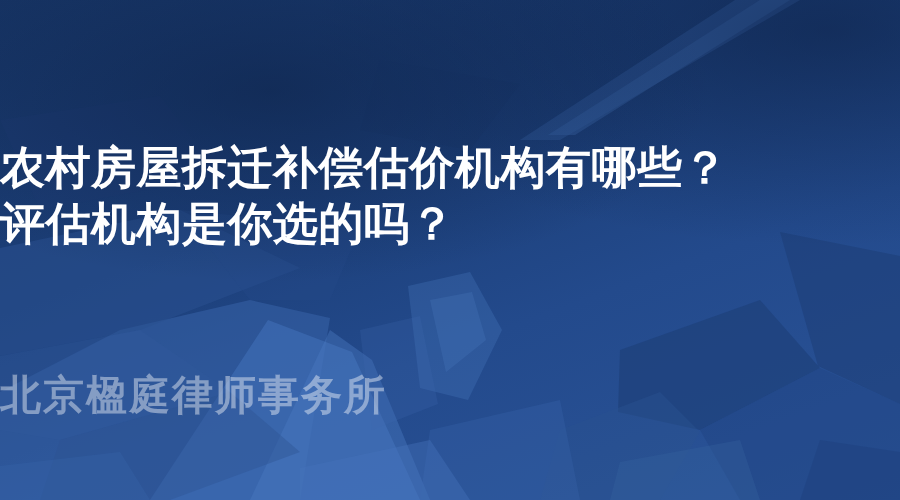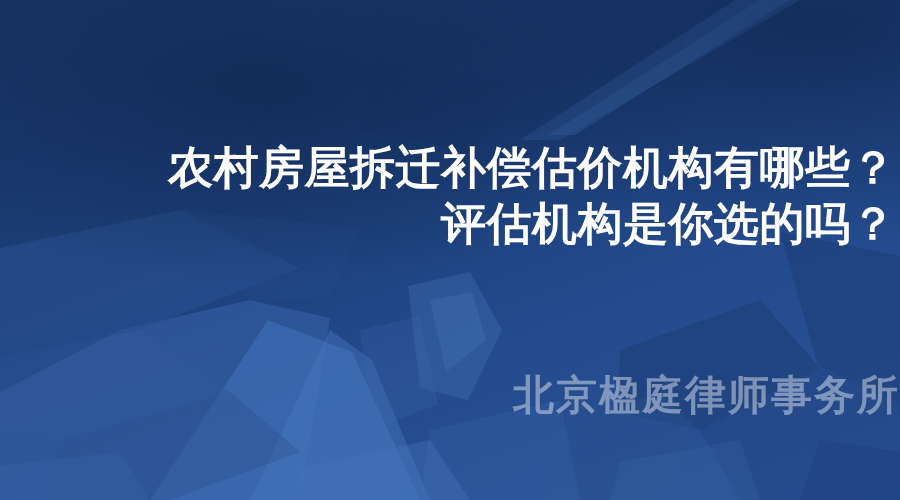--- a/index.html
+++ b/index.html
@@ -37,41 +37,41 @@
   .poly-layer svg {
     display: block;
     width: 900px;
     height: 500px;
   }
 
   
   .title-block {
     position: absolute;
     left: 0;
-    right: 4px;
+    right: 16px;
     top: 142px;
-    text-align: right;
+    text-align: left;
     user-select: none;
   }
   .title-line {
     color: #ffffff;
     font-weight: bold;
     letter-spacing: 0.5px;
     line-height: 1.16;
     white-space: nowrap;
   }
   .title-line-1 { font-size: 45px; }
   .title-line-2 { font-size: 45px; margin-top: 4px; }
 
   .watermark {
     position: absolute;
     left: 0;
     right: 0;
     top: 368px;
-    text-align: right;
+    text-align: left;
     font-size: 41px;
     font-weight: bold;
     letter-spacing: 2px;
     color: rgba(255,255,255,0.42);
     white-space: nowrap;
     user-select: none;
   }
 </style>
 </head>
 <body>

